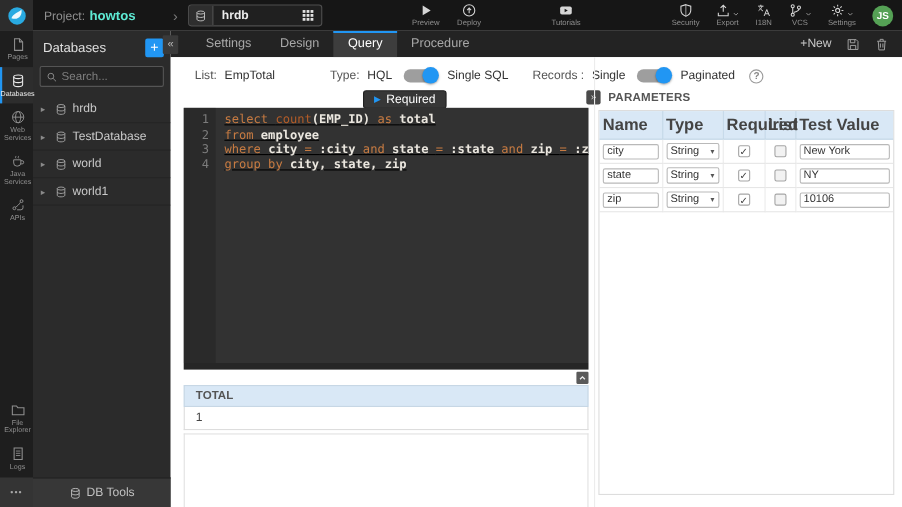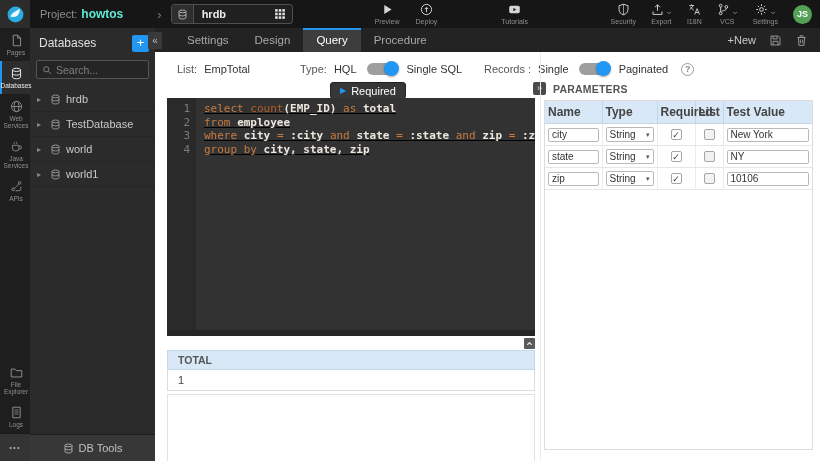--- a/index.html
+++ b/index.html
@@ -95,21 +95,21 @@
   .results{position:absolute;left:12px;top:298px;width:368px;}
   .res-head{height:20px;background:#d9e8f6;border:1px solid #c7d7e5;font-size:10.5px;font-weight:bold;color:#555;line-height:19px;padding-left:10px;}
   .res-row{height:21px;background:#fff;border:1px solid #ddd;border-top:none;font-size:11px;color:#444;line-height:20px;padding-left:10px;}
   .res-empty{margin-top:3px;height:67px;border:1px solid #e2e2e2;border-bottom:none;}
 
   
   .params{position:absolute;left:385px;top:0;right:0;bottom:0;border-left:1px solid #ececec;}
   .params-title{position:absolute;left:12px;top:31px;font-size:10.5px;font-weight:bold;color:#555;letter-spacing:.2px;}
   .params-box{position:absolute;left:3px;top:48px;width:269px;height:350px;border:1px solid #ddd;background:#fff;}
   .ptable{width:100%;border-collapse:collapse;table-layout:fixed;}
-  .ptable th{background:#d9e8f6;font-size:12px;color:#444;text-align:left;padding:4px 3px;border-right:1px solid #c2d6e6;border-bottom:1px solid #c2d6e6;font-weight:bold;}
+  .ptable th{background:#d9e8f6;font-size:15px;color:#444;text-align:left;padding:4px 3px;border-right:1px solid #c2d6e6;border-bottom:1px solid #c2d6e6;font-weight:bold;}
   .ptable th:last-child{border-right:none;}
   .ptable td{padding:3px 3px;border-right:1px solid #ececec;border-bottom:1px solid #e6e6e6;vertical-align:middle;}
   .ptable td:last-child{border-right:none;}
   .pinput{width:100%;height:14px;border:1px solid #b9b9b9;border-radius:2px;font-size:10px;color:#333;padding:0 3px;font-family:inherit;outline:none;}
   .sel{height:15px;border:1px solid #b9b9b9;border-radius:2px;display:flex;align-items:center;justify-content:space-between;font-size:10px;color:#333;padding:0 3px;cursor:pointer;background:#fff;}
   .sel .arr{font-size:7px;color:#555;}
   .cb{width:11px;height:11px;border:1px solid #a5a5a5;border-radius:2px;background:#f2f2f2;margin:0 auto;font-size:9px;line-height:10px;text-align:center;color:#3a3a3a;cursor:pointer;}
   .cb.checked{background:#fff;}
 </style>
 </head>

